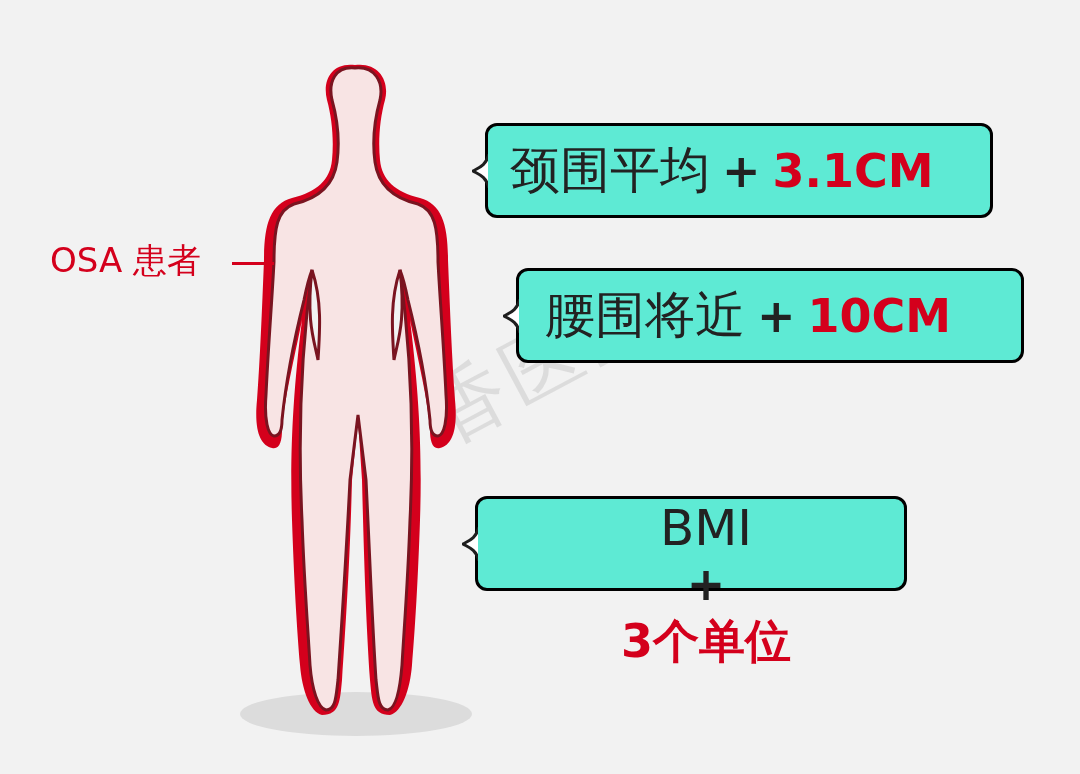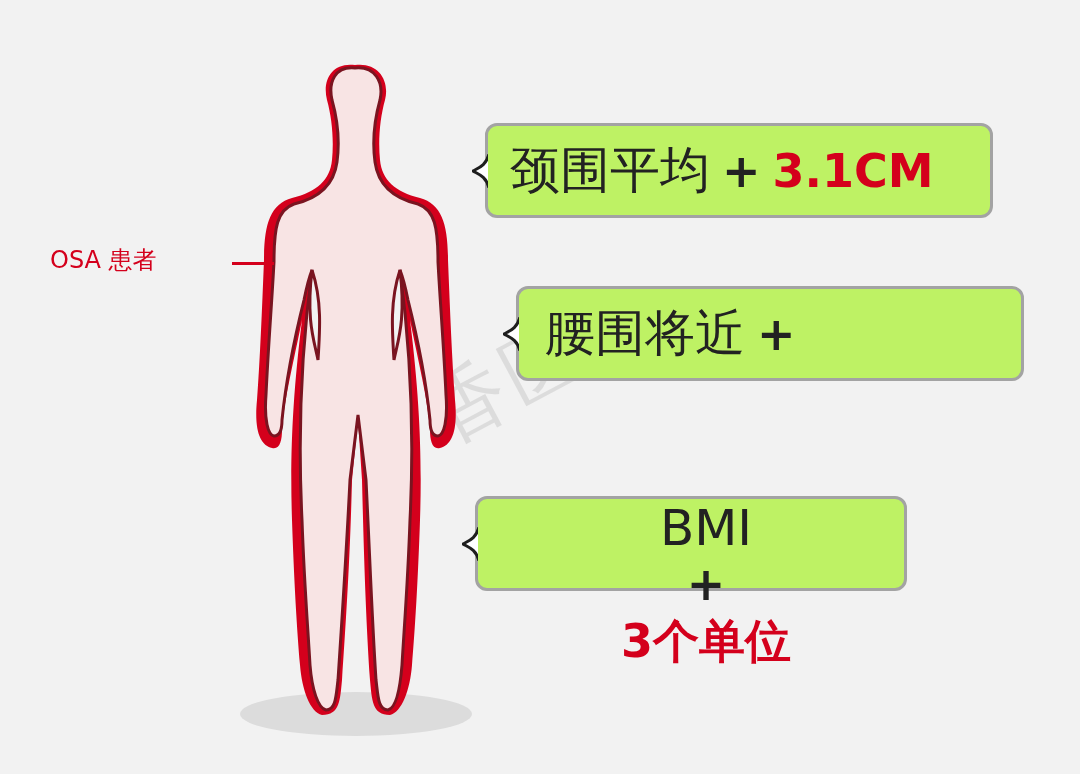--- a/index.html
+++ b/index.html
@@ -6,33 +6,33 @@
   body {
     width:1080px; height:774px; background:#f2f2f2; position:relative; overflow:hidden;
     font-family:"DejaVu Sans","Liberation Sans",sans-serif;
   }
   .figure { position:absolute; left:0; top:0; width:1080px; height:774px; }
   .shadow {
     position:absolute; left:240px; top:692px; width:232px; height:44px;
     border-radius:50%; background:#dcdcdc;
   }
   .label-osa {
-    position:absolute; left:50px; top:240px; color:#d4001c; font-size:24px;
+    position:absolute; left:50px; top:240px; color:#d4001c; font-size:34px;
     line-height:40px; white-space:nowrap;text-align:right;
   }
   .label-line { position:absolute; left:232px; top:262px; width:42px; height:3px; background:#d4001c; }
   .bubble {
-    position:absolute; background:#bef264; border:3px solid #a3a3a3; border-radius:12px;
+    position:absolute; background:#5eead4; border:3px solid #000000; border-radius:12px;
     box-sizing:border-box; display:flex; align-items:center; white-space:nowrap;
   }
   .bubble .tail {
     position:absolute; left:-16px; width:16px; height:34px; top:50%; margin-top:-17px;
   }
   .b1 { left:485px; top:123px; width:508px; height:95px; padding-left:22px; }
-  .b2 { left:516px; top:268px; width:508px; height:95px; padding-left:26px;margin-top:18px; }
+  .b2 { left:516px; top:268px; width:508px; height:95px; padding-left:26px; }
   .b3 { left:475px; top:496px; width:432px; height:95px; padding-left:30px;flex-direction:column; }
   .t-dark { color:#222; font-size:50px; font-weight:500; }
   .t-plus { color:#222; font-size:46px; font-weight:bold; margin:0 12px; }
   .t-red { color:#d4001c; font-size:46px; font-weight:bold; }
   .watermark {
     position:absolute; left:340px; top:330px; font-size:78px; color:rgba(180,180,180,0.35);
     transform:rotate(-28deg); letter-spacing:6px; white-space:nowrap;
   }
 </style>
 </head>
@@ -83,20 +83,21 @@
     <span class="t-plus">+</span>
     <span class="t-red">3.1CM</span>
   </div>
 
   <div class="bubble b2">
     <svg class="tail" viewBox="0 0 16 34">
         <path d="M17,0 C14,12 6,14 1,17 C6,20 14,22 17,34" fill="#fff" stroke="#1e1e1e" stroke-width="3"></path>
       </svg>
     <span class="t-dark">腰围将近</span>
     <span class="t-plus">+</span>
+    <span class="t-red">10CM</span>
   </div>
 
   <div class="bubble b3">
     <svg class="tail" viewBox="0 0 16 34">
         <path d="M17,0 C14,12 6,14 1,17 C6,20 14,22 17,34" fill="#fff" stroke="#1e1e1e" stroke-width="3"></path>
       </svg>
     <span class="t-dark">BMI</span>
     <span class="t-plus">+</span>
     <span class="t-red">3个单位</span>
   </div>

